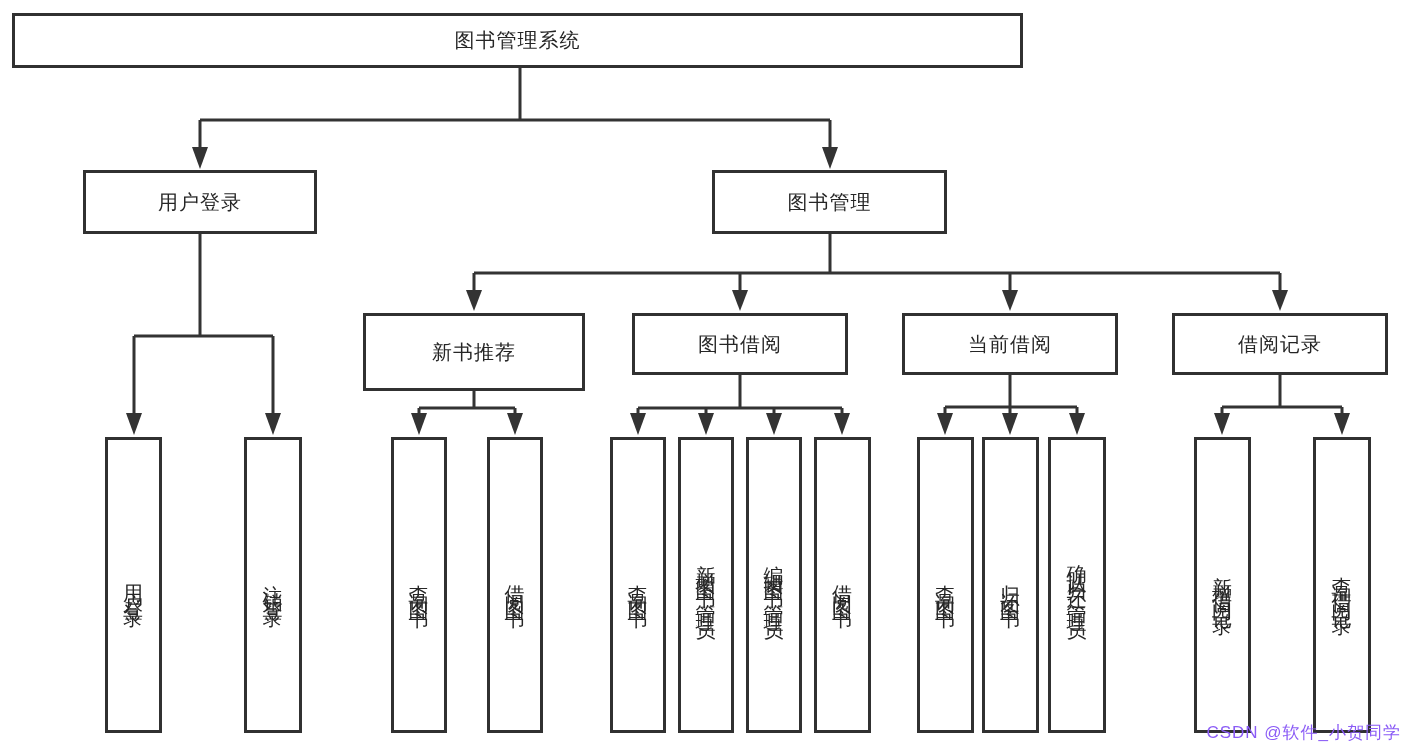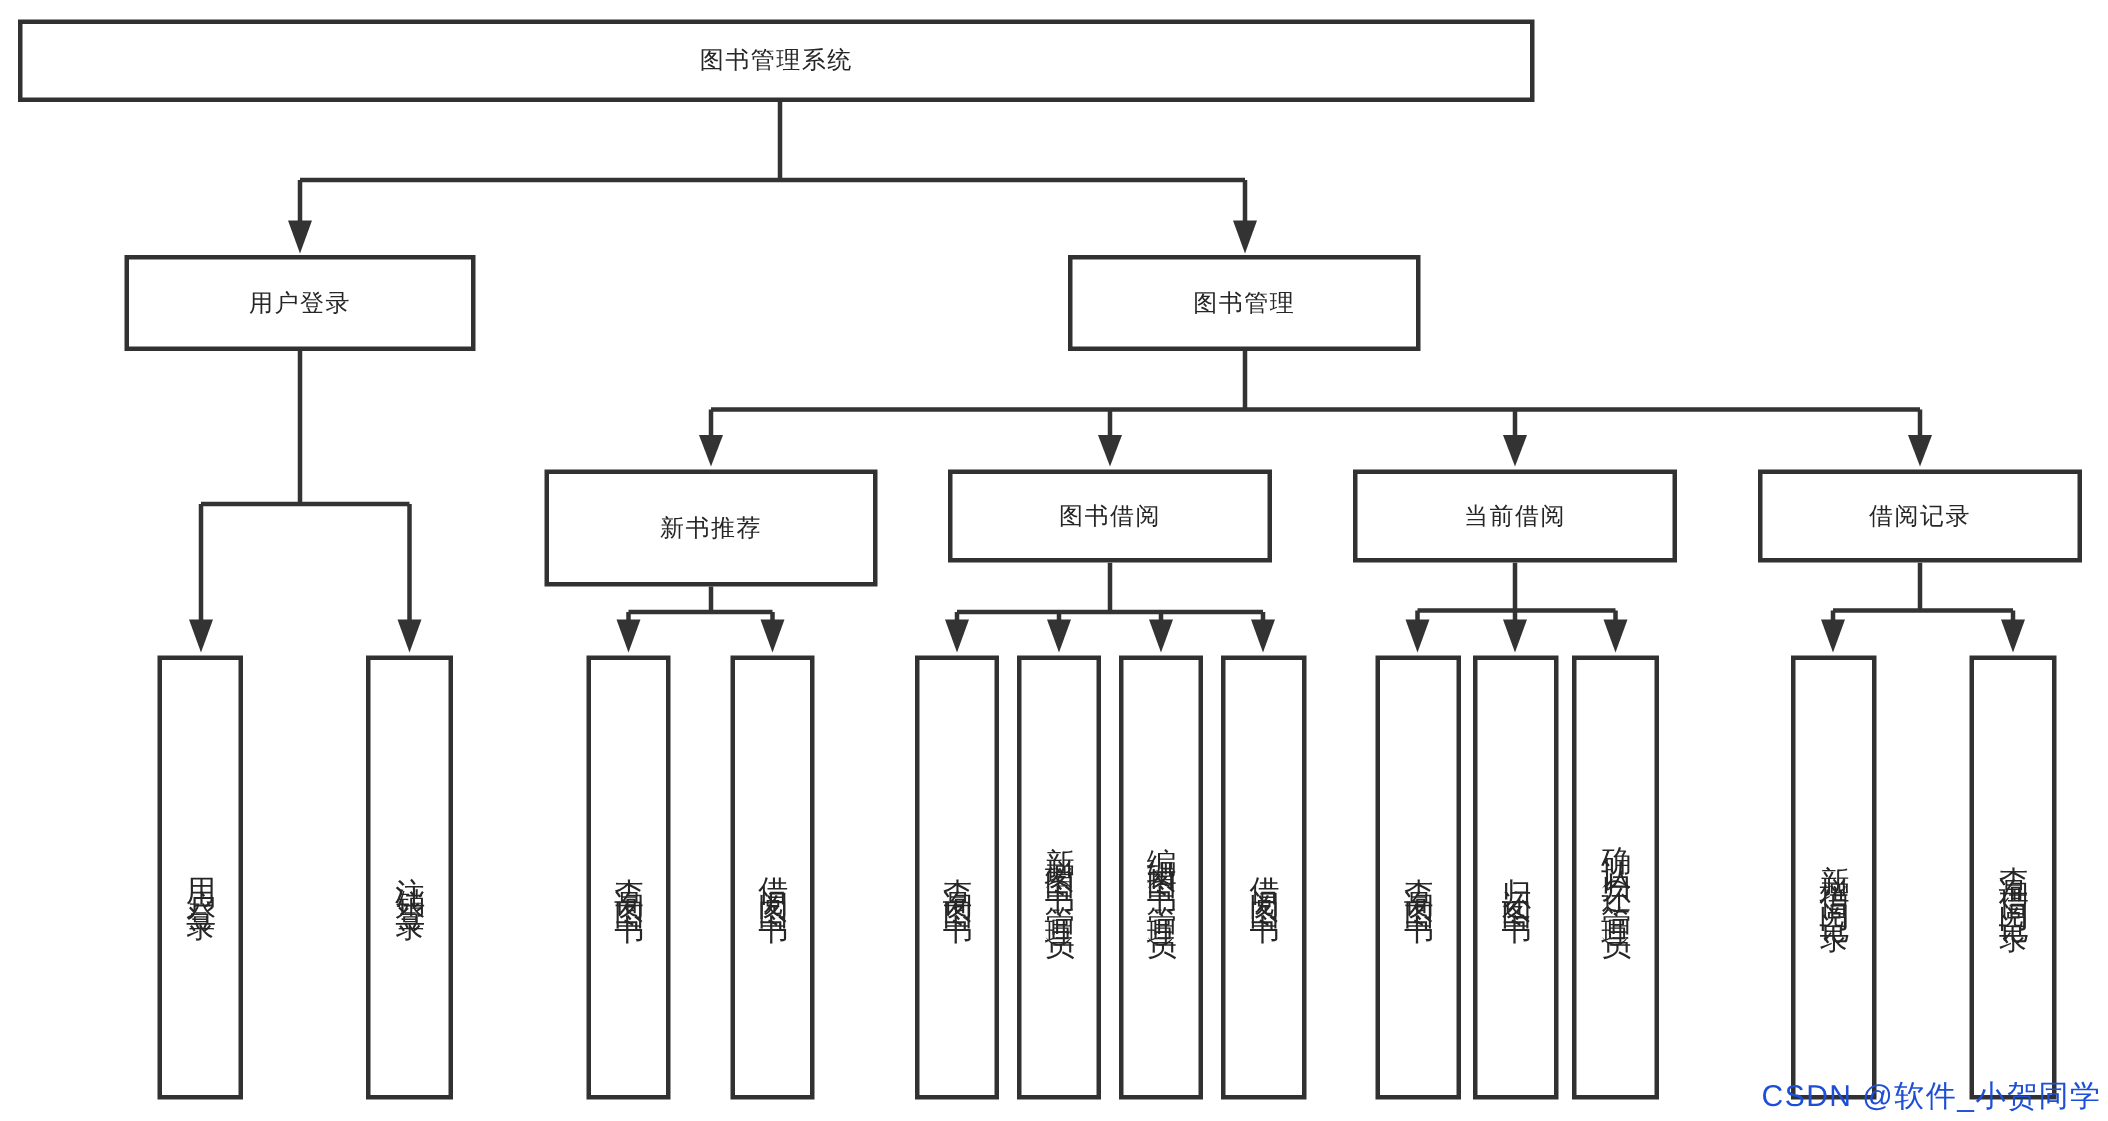--- a/index.html
+++ b/index.html
@@ -33,21 +33,21 @@
     stroke: none;
   }
   .box {
     position: absolute;
     box-sizing: border-box;
     border: 3px solid #313131;
     background: #ffffff;
     display: flex;
     align-items: center;
     justify-content: center;
-    font-size: 16px;
+    font-size: 20px;
     letter-spacing: 1px;
     white-space: nowrap;
   }
   .leaf {
     position: absolute;
     box-sizing: border-box;
     border: 3px solid #313131;
     background: #ffffff;
     display: flex;
     align-items: center;
@@ -60,22 +60,22 @@
     text-orientation: mixed;
     font-size: 20px;
     letter-spacing: 8px;
     line-height: 1;
     white-space: nowrap;
   }
   .watermark {
     position: absolute;
     right: 4px;
     bottom: 3px;
-    font-size: 20px;
-    color: #1d4ed8;
+    font-size: 17px;
+    color: #8b5cf6;
     letter-spacing: 1px;
     white-space: nowrap;
   }
 </style>
 </head>
 <body>
 
 <div class="canvas">
 
   <svg class="connectors" viewBox="0 0 1405 747">

